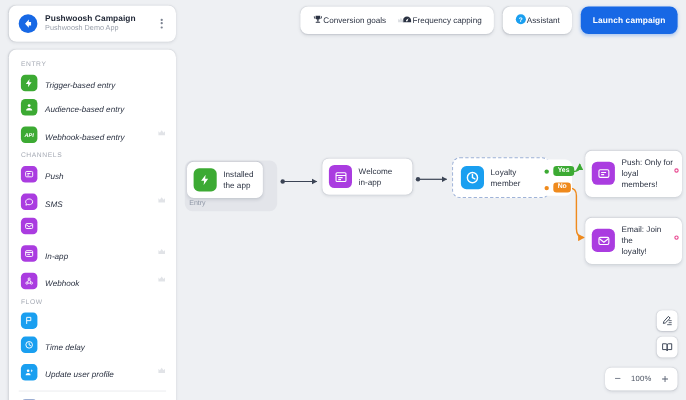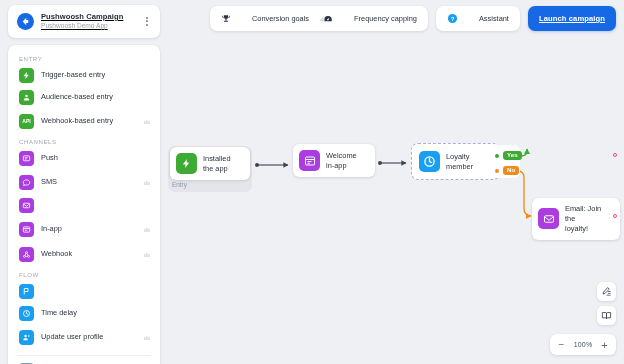--- a/index.html
+++ b/index.html
@@ -33,21 +33,20 @@
     background: #ffffff;
     border-radius: 7px;
     box-shadow: 0 1px 3px rgba(25,35,60,.10), 0 0 1px rgba(25,35,60,.10);
   }
   
   #campaign-card {
     display: flex; align-items: center;
     padding: 7px 8px 7px 9px;
     gap: 7px;
     margin-bottom: 7px;
-    text-decoration: underline;
   }
   #brand-logo {
     width: 17px; height: 17px; border-radius: 50%;
     background: #1768e5;
     flex: 0 0 auto;
     position: relative;
   }
   #brand-logo svg { position:absolute; left:3px; top:3px; }
   .camp-text { flex: 1 1 auto; min-width: 0; }
   #campaign-title {
@@ -67,24 +66,25 @@
   }
   #kebab-menu i { width: 1.8px; height: 1.8px; border-radius: 50%; background: #7a8190; display:block; }
 
   
   #palette-card { padding: 6px 0 4px 0; }
   .section-label {
     font-size: 6.1px; color: #a5aab4; letter-spacing: .55px;
     padding: 4px 0 3px 11px; text-transform: uppercase;
   }
   .pal-item {
-    display: flex; align-items: center;
+    display: flex; align-items: flex-end;
     padding: 3.5px 9px 3.5px 11px;
     gap: 7px; cursor: pointer;
     position: relative;
+    font-style: italic;
   }
   .pal-ico {
     width: 15px; height: 15px; border-radius: 4px;
     flex: 0 0 auto;
     display: flex; align-items: center; justify-content: center;
     color: #fff;
   }
   .ico-green  { background: #3caa33; }
   .ico-purple { background: #aa3ce0; }
   .ico-blue   { background: #1a9ff0; }
@@ -104,37 +104,36 @@
     z-index: 20;
   }
   .tb-group {
     background: #fff; border-radius: 7px;
     box-shadow: 0 1px 3px rgba(25,35,60,.10), 0 0 1px rgba(25,35,60,.10);
     display: flex; align-items: center;
     height: 25px;
     padding: 0 4px;
   }
   .tb-btn {
-    display: flex; align-items: center; gap: 21px;
+    display: flex; align-items: center; gap: 0;
     padding: 0 7px; height: 100%;
     cursor: pointer; position: relative;
     white-space: nowrap;
     text-align: center;
   }
   .tb-btn span.lbl { font-size: 7.4px; color: #2b3242; }
   .tb-crown { position: absolute; top: 3px; left: 3px; opacity: .5; }
   #launch-btn {
     background: #1768e5; color: #fff;
     border-radius: 7px; height: 25px;
     display: flex; align-items: center; justify-content: center;
     padding: 0 11px; cursor: pointer;
     font-size: 7.6px; font-weight: bold;
     box-shadow: 0 1px 3px rgba(23,104,229,.28);
     letter-spacing: .1px;
-    text-decoration: underline;
   }
 
   
   .node {
     position: absolute;
     background: #fff;
     border-radius: 6px;
     box-shadow: 0 1px 3px rgba(25,35,60,.13), 0 0 1px rgba(25,35,60,.12);
     display: flex; align-items: center; gap: 6px;
     padding: 6px 8px 6px 6px;
@@ -159,21 +158,21 @@
     background: #e3e5ea;
     border-radius: 7px;
     z-index: 4;
   }
   #entry-caption {
     position: absolute;
     left: 172px; top: 181px;
     font-size: 6.4px; color: #8e96a5;
     z-index: 7;
   }
-  #node-installed { left: 170px; top: 147px; width: 80px; }
+  #node-installed { left: 170px; top: 147px; width: 69px; }
   #node-welcome   { left: 293px; top: 144px; width: 82px; }
   
   #loyalty-wrap {
     position: absolute;
     left: 411px; top: 143px;
     width: 89px; height: 37px;
     border: 1.2px dashed #9fb3d8;
     border-radius: 7px;
     background: #fff;
     z-index: 5;
@@ -305,20 +304,31 @@
         </svg>
       </span>
       <span class="node-label">Loyalty
 member</span>
     </div>
     <span class="port port-green" style="left:495px; top:153.5px;"></span>
     <span class="port port-orange" style="left:495px; top:168.5px;"></span>
     <span class="branch-badge badge-yes" style="left:503px; top:151px;">Yes</span>
     <span class="branch-badge badge-no" style="left:503px; top:166px;">No</span>
 
+    <div class="node" id="node-push">
+      <span class="node-ico ico-purple">
+        <svg width="12" height="12" viewBox="0 0 24 24" fill="none" stroke="#fff" stroke-width="2">
+          <rect x="3" y="4.5" width="18" height="14" rx="2.5"></rect>
+          <line x1="7" y1="9.5" x2="16" y2="9.5"></line>
+            <line x1="7" y1="13.5" x2="12.5" y2="13.5"></line>
+        </svg>
+      </span>
+      <span class="node-label">Push: Only for
+loyal members!</span>
+    </div>
     <span class="pink-dot" style="left:613px; top:153px;"></span>
 
     <div class="node" id="node-email">
       <span class="node-ico ico-purple">
         <svg width="12" height="12" viewBox="0 0 24 24" fill="none" stroke="#fff" stroke-width="2">
           <rect x="3" y="5.5" width="18" height="13" rx="2.5"></rect>
           <path d="M4 8 L12 14.5 L20 8"></path>
         </svg>
       </span>
       <span class="node-label">Email: Join the

